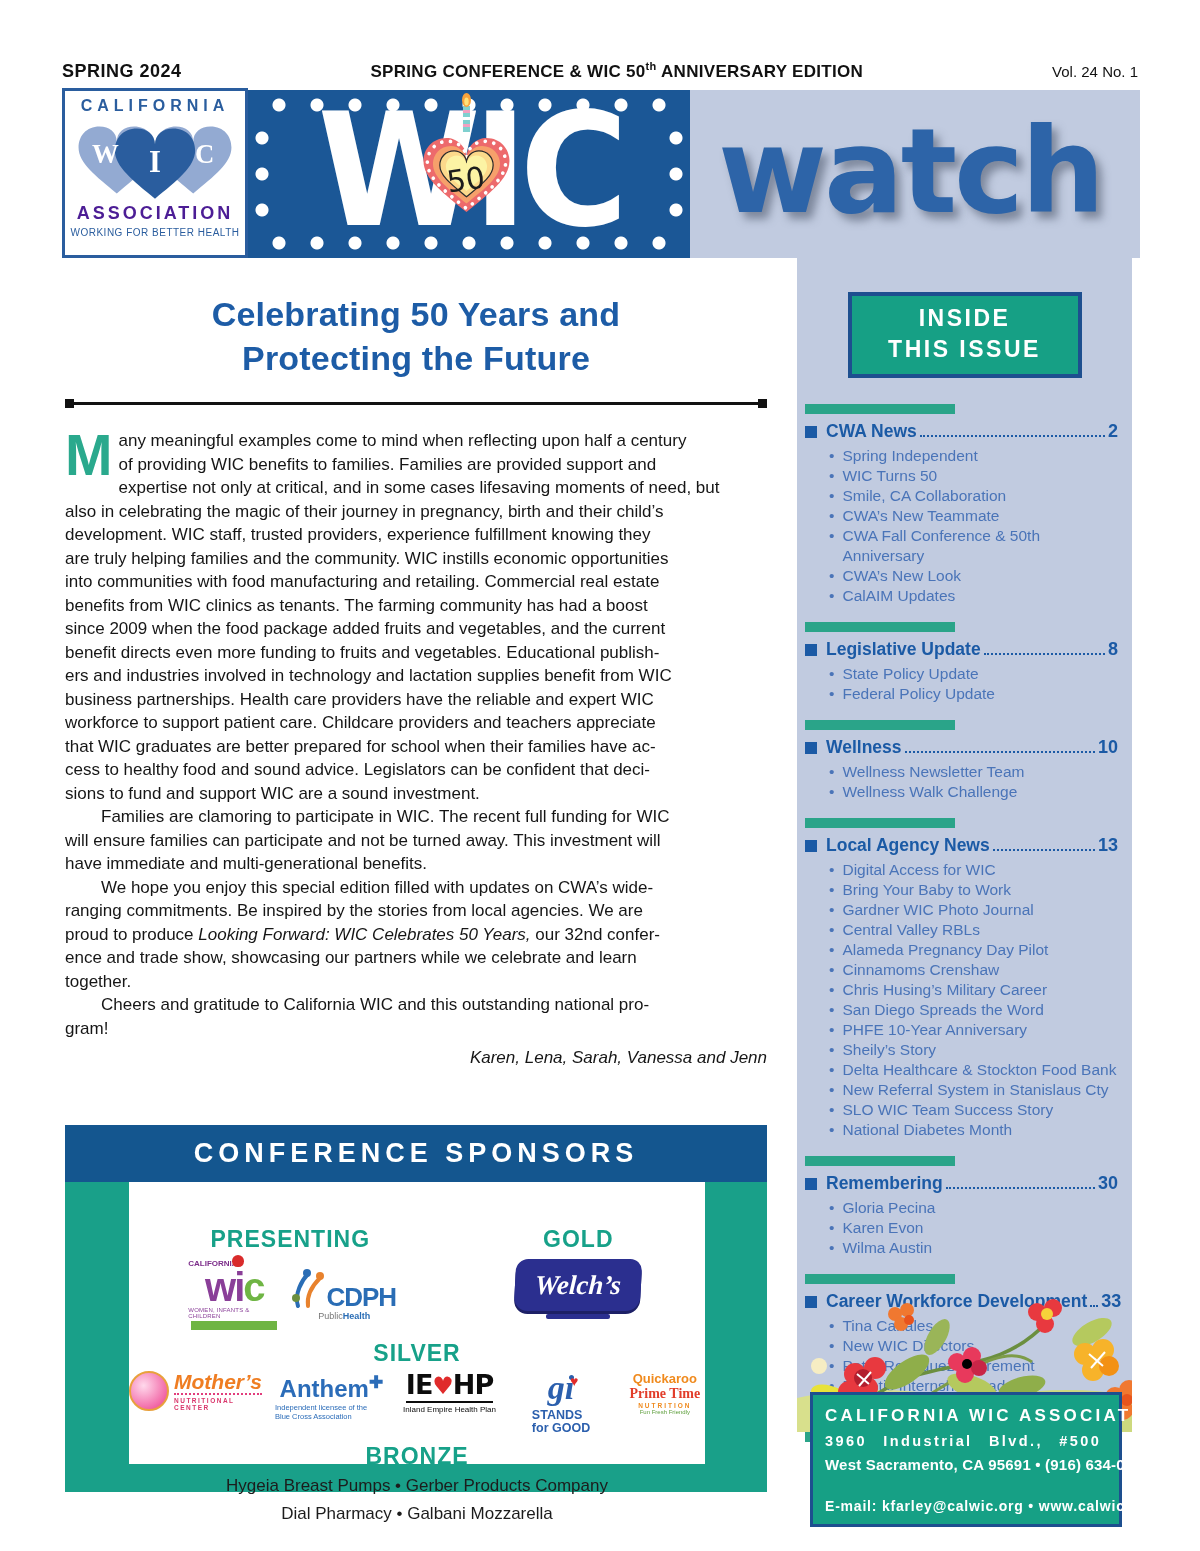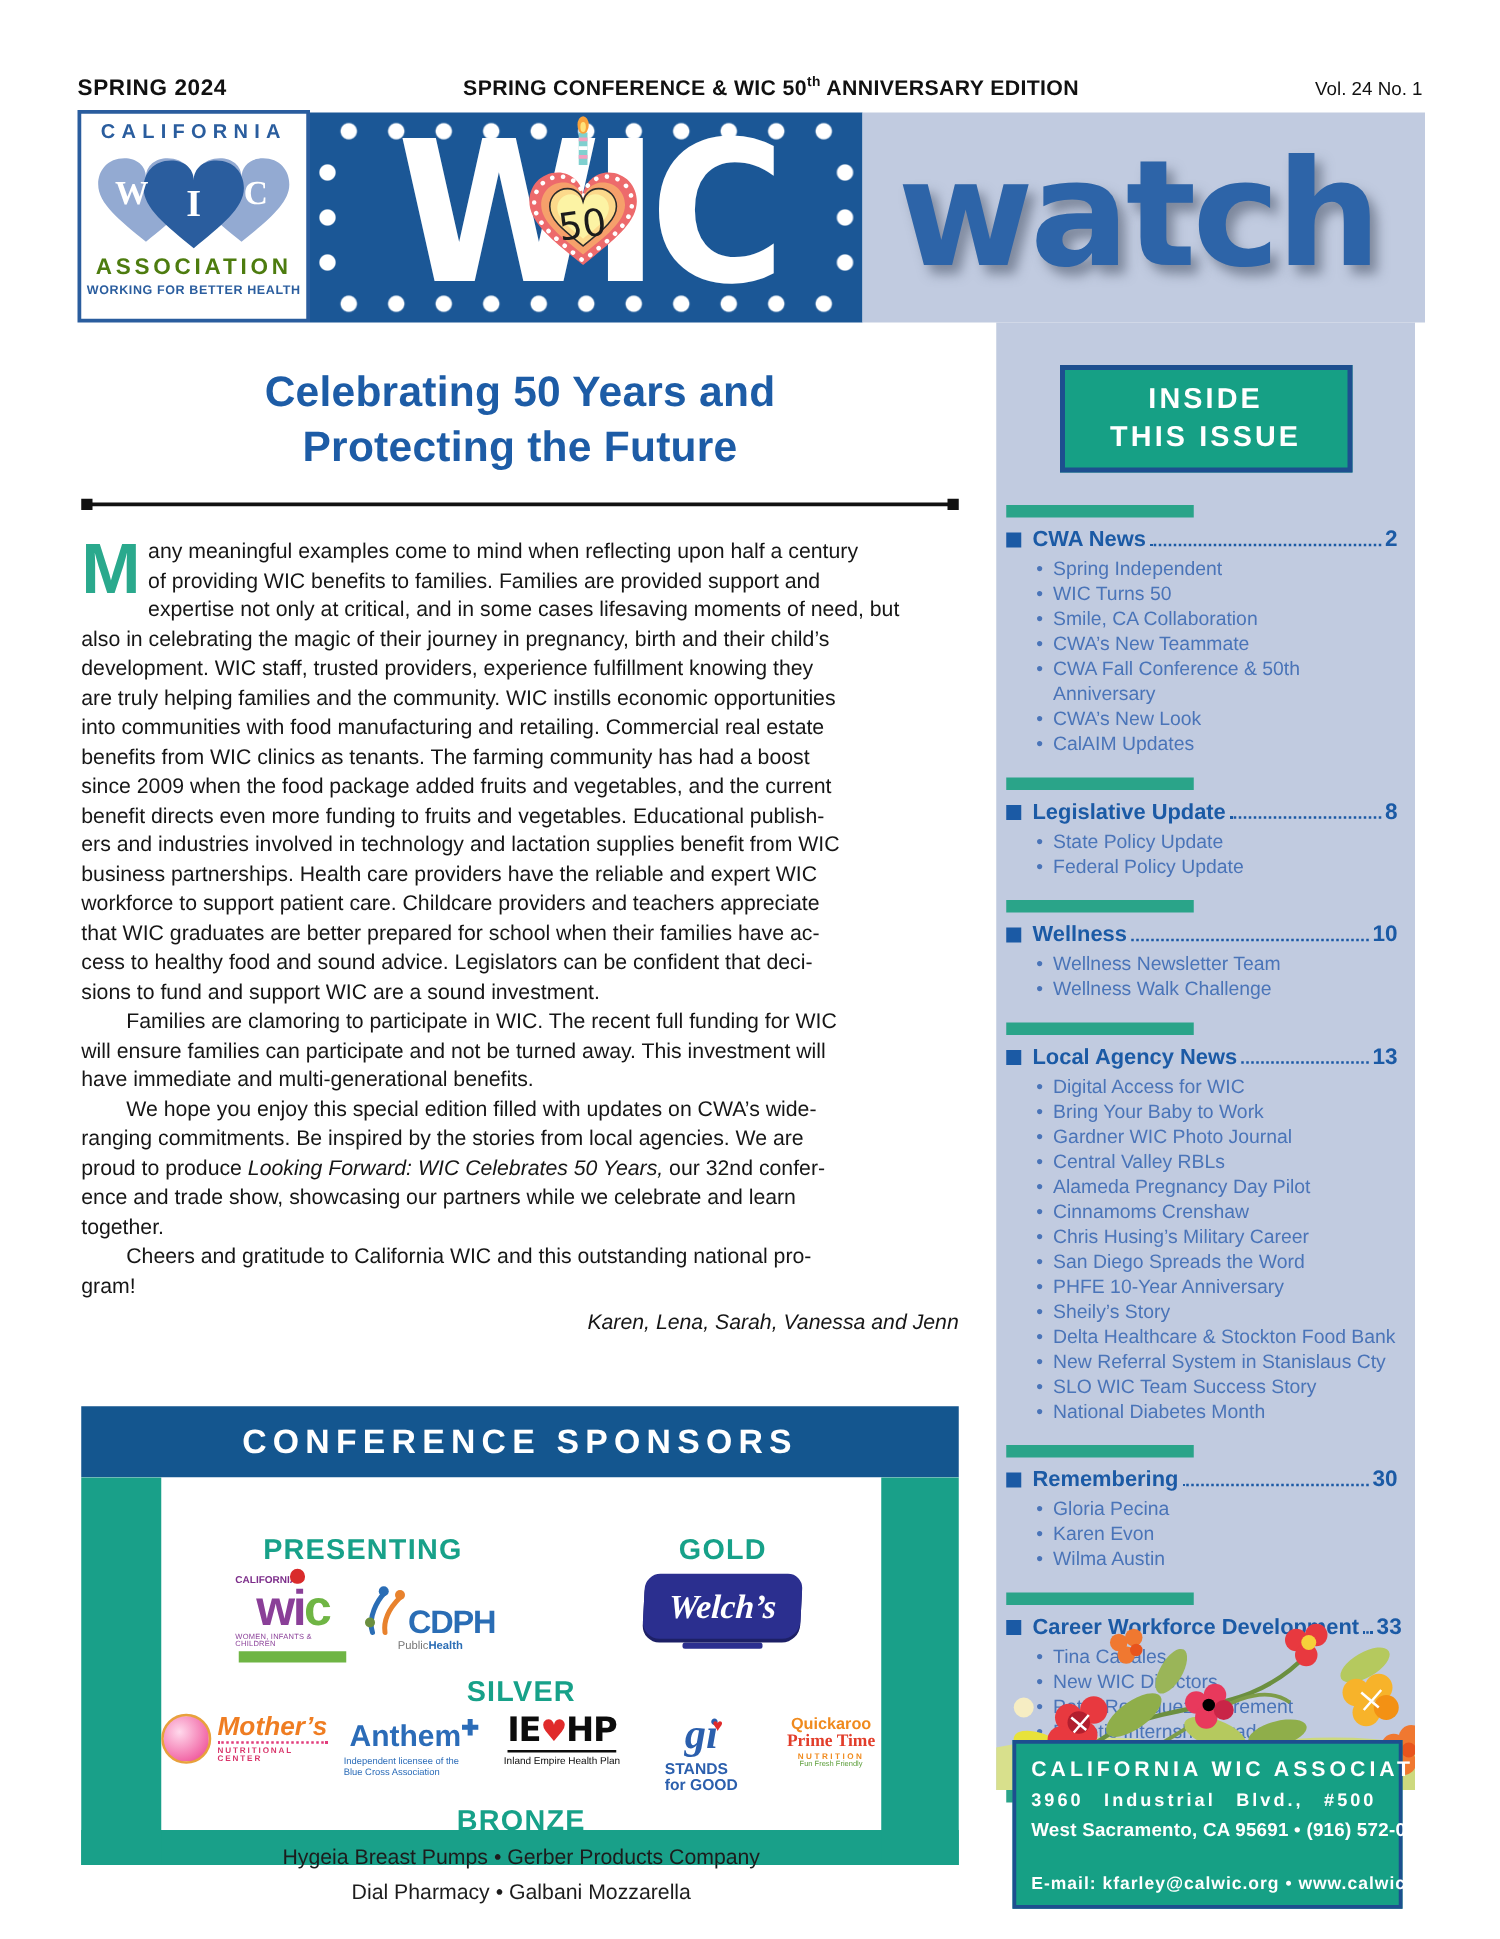--- a/index.html
+++ b/index.html
@@ -11,22 +11,22 @@
   .th-left  { font-size:18px; font-weight:bold; color:#111; letter-spacing:.5px; }
   .th-center{ font-size:17px; font-weight:bold; color:#111; letter-spacing:.3px; }
   .th-center sup { font-size:11px; }
   .th-right { font-size:15px; color:#111; }
 
   
   .logo-box { position:absolute; left:62px; top:88px; width:186px; height:170px; background:#fff;
               border:3px solid #2a5d9e; display:flex; flex-direction:column; align-items:center; padding-top:6px; }
   .logo-top    { font-size:16px; font-weight:bold; color:#2a5d9e; letter-spacing:5px; }
   .logo-hearts { width:172px; height:96px; margin-top:-2px; }
-  .logo-bottom { font-size:18px; font-weight:bold; color:#4d7c0f; letter-spacing:3px; margin-top:-6px; }
-  .logo-tag    { font-size:10px; font-weight:bold; color:#2a5d9e; letter-spacing:.5px; margin-top:3px; }
+  .logo-bottom { font-size:18px; font-weight:bold; color:#4c1d95; letter-spacing:3px; margin-top:-6px; }
+  .logo-tag    { font-size:10px; font-weight:normal; color:#2a5d9e; letter-spacing:.5px; margin-top:3px; }
 
   
   .filmstrip { position:absolute; left:248px; top:90px; width:442px; height:168px; background:#1b5796; overflow:visible; }
   .dr { position:absolute; left:6px; right:6px; height:20px;
         background-image:radial-gradient(circle, #fff 6px, rgba(0,0,0,0) 7px);
         background-size:38px 20px; background-position:center; background-repeat:repeat-x; }
   .dr.top { top:5px; } .dr.bot { bottom:5px; }
   .dc { position:absolute; top:26px; bottom:26px; width:20px;
         background-image:radial-gradient(circle, #fff 6px, rgba(0,0,0,0) 7px);
         background-size:20px 36px; background-position:center; background-repeat:repeat-y; }
@@ -459,21 +459,21 @@
           <circle cx="330" cy="108" r="6" fill="#e8541d"></circle>
       </g>
       <circle cx="22" cy="74" r="8" fill="#f6edc3"></circle>
       <circle cx="200" cy="108" r="6" fill="#f08a1d"></circle>
     </svg>
   </div>
 
   <div class="addr-box">
     <div class="addr-l1">CALIFORNIA WIC ASSOCIATION</div>
     <div class="addr-l2">3960 Industrial Blvd., #500</div>
-    <div class="addr-l3">West Sacramento, CA 95691 • (916) 572-0700</div>
+    <div class="addr-l3">West Sacramento, CA 95691 • (916) 634-0700</div>
     <div class="addr-l4">E-mail: kfarley@calwic.org • www.calwic.org</div>
   </div>
 
   <div class="sponsors">
     <div class="sp-header">CONFERENCE SPONSORS</div>
     <div class="sp-frame">
 
       <div class="sp-row1">
         <div class="grp-presenting">
           <div class="tier-label">PRESENTING</div>

